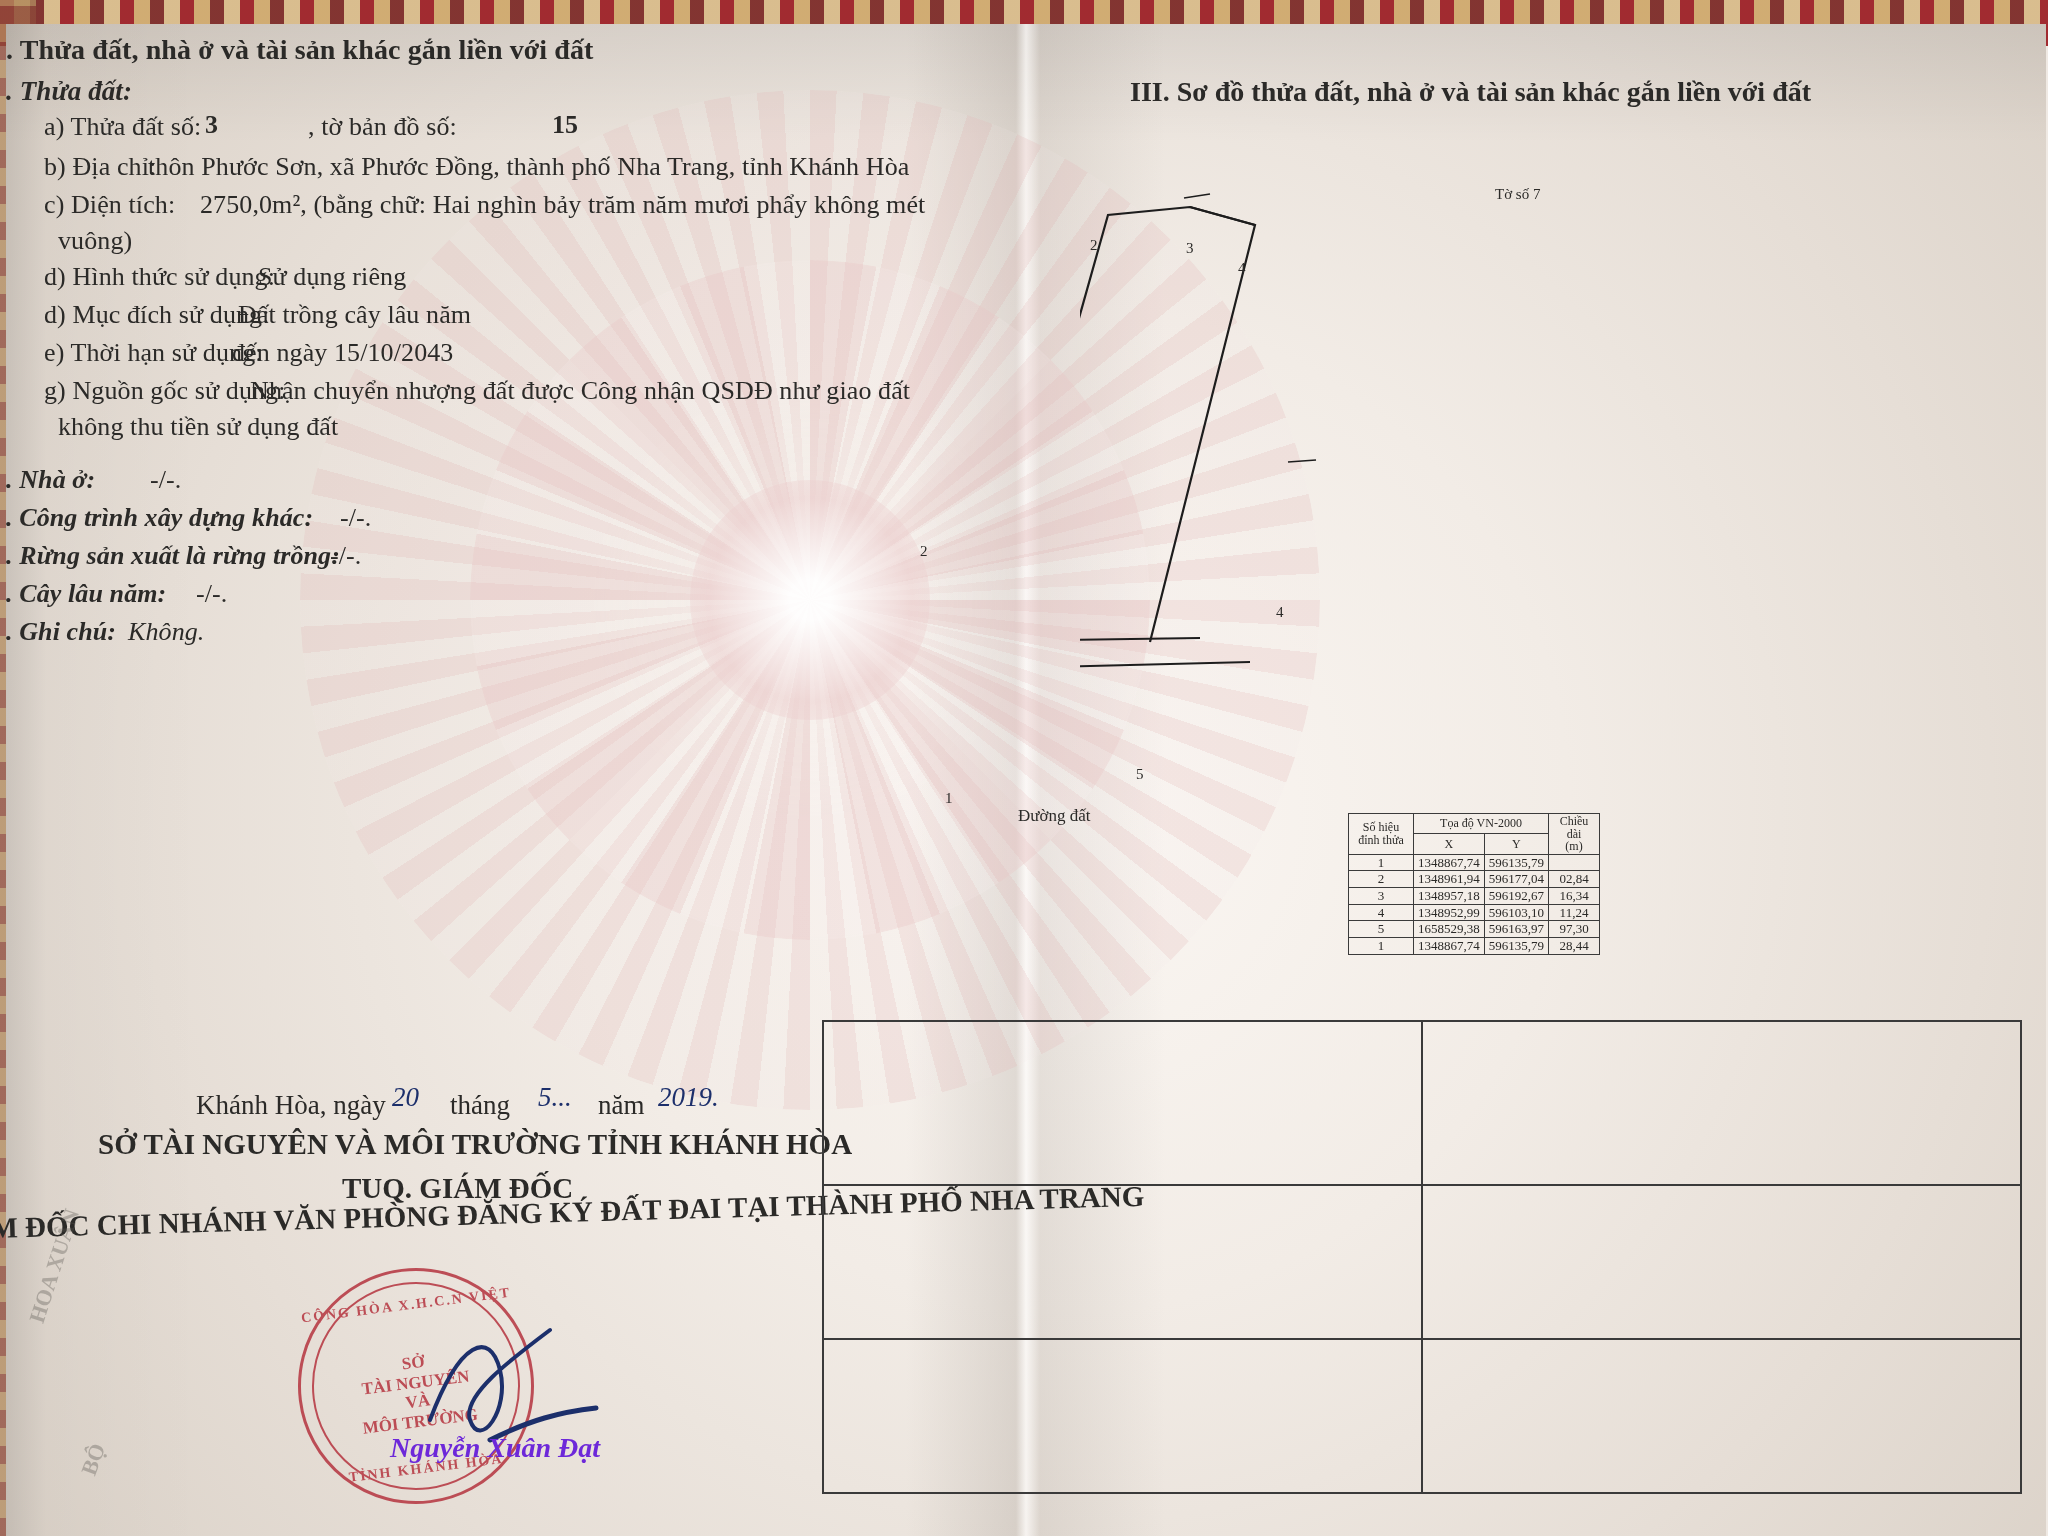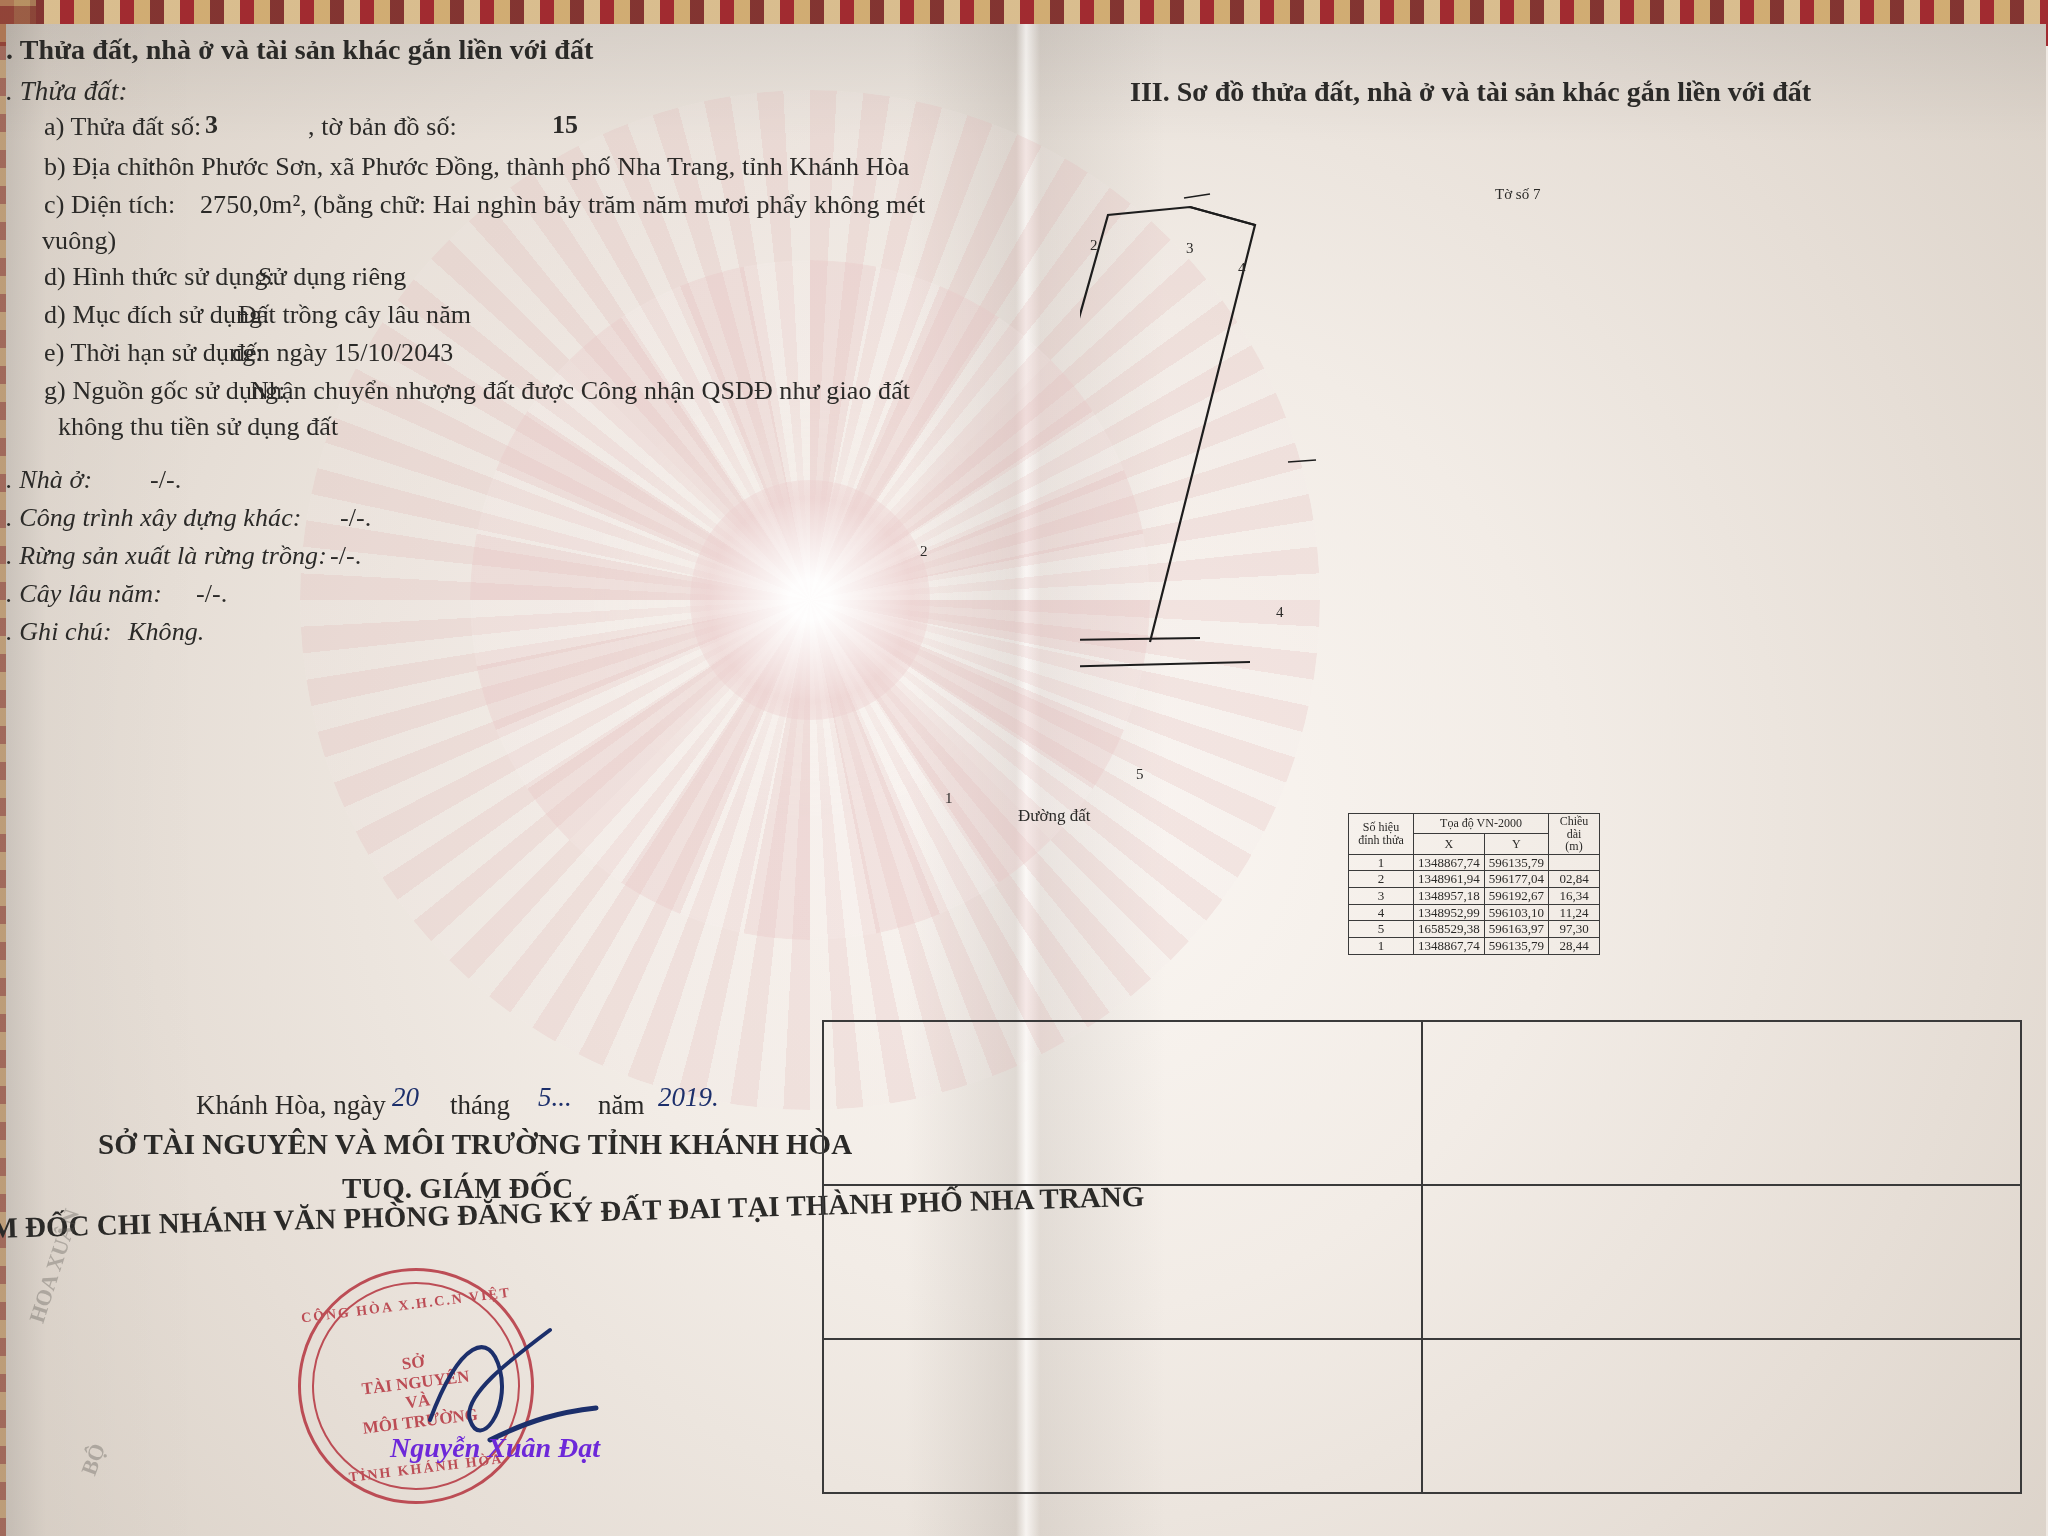--- a/index.html
+++ b/index.html
@@ -97,21 +97,21 @@
     width: 240px; height: 240px;
     border-radius: 50%;
     background: radial-gradient(circle, rgba(255,255,255,.9) 12%, rgba(236,206,206,.5) 60%, rgba(255,255,255,0) 100%);
     pointer-events: none;
   }
 
   
   .t { position: absolute; white-space: pre; }
   .b { font-weight: bold; }
   .i { font-style: italic; }
-  .bi { font-weight: normal; font-style: italic; }
+  .bi { font-weight: bold; font-style: italic; }
 
   
   #left-col { position: absolute; left: 0; top: 0; width: 1040px; height: 1536px; }
   .l-line { position: absolute; font-size: 26px; letter-spacing: .1px; }
 
   
   #right-col { position: absolute; left: 1080px; top: 0; width: 968px; height: 1536px; }
 
   
   .diagram-label { position: absolute; font-size: 15px; }
@@ -223,21 +223,21 @@
     <div class="t l-line" style="left:44px; top:112px;">a) Thửa đất số:</div>
     <div class="t l-line b" style="left:205px; top:110px;">3</div>
     <div class="t l-line" style="left:308px; top:112px;">, tờ bản đồ số:</div>
     <div class="t l-line b" style="left:552px; top:110px;">15</div>
 
     <div class="t l-line" style="left:44px; top:152px;">b) Địa chỉ:</div>
     <div class="t l-line" style="left:148px; top:152px;">thôn Phước Sơn, xã Phước Đồng, thành phố Nha Trang, tỉnh Khánh Hòa</div>
 
     <div class="t l-line" style="left:44px; top:190px;">c) Diện tích:</div>
     <div class="t l-line" style="left:200px; top:190px;">2750,0m², (bằng chữ: Hai nghìn bảy trăm năm mươi phẩy không mét</div>
-    <div class="t l-line" style="left:42px; top:226px;">vuông)</div>
+    <div class="t l-line" style="left:58px; top:226px;">vuông)</div>
 
     <div class="t l-line" style="left:44px; top:262px;">d) Hình thức sử dụng:</div>
     <div class="t l-line" style="left:258px; top:262px;">Sử dụng riêng</div>
 
     <div class="t l-line" style="left:44px; top:300px;">d) Mục đích sử dụng:</div>
     <div class="t l-line" style="left:238px; top:300px;">Đất trồng cây lâu năm</div>
 
     <div class="t l-line" style="left:44px; top:338px;">e) Thời hạn sử dụng:</div>
     <div class="t l-line" style="left:232px; top:338px;">đến ngày 15/10/2043</div>
 

